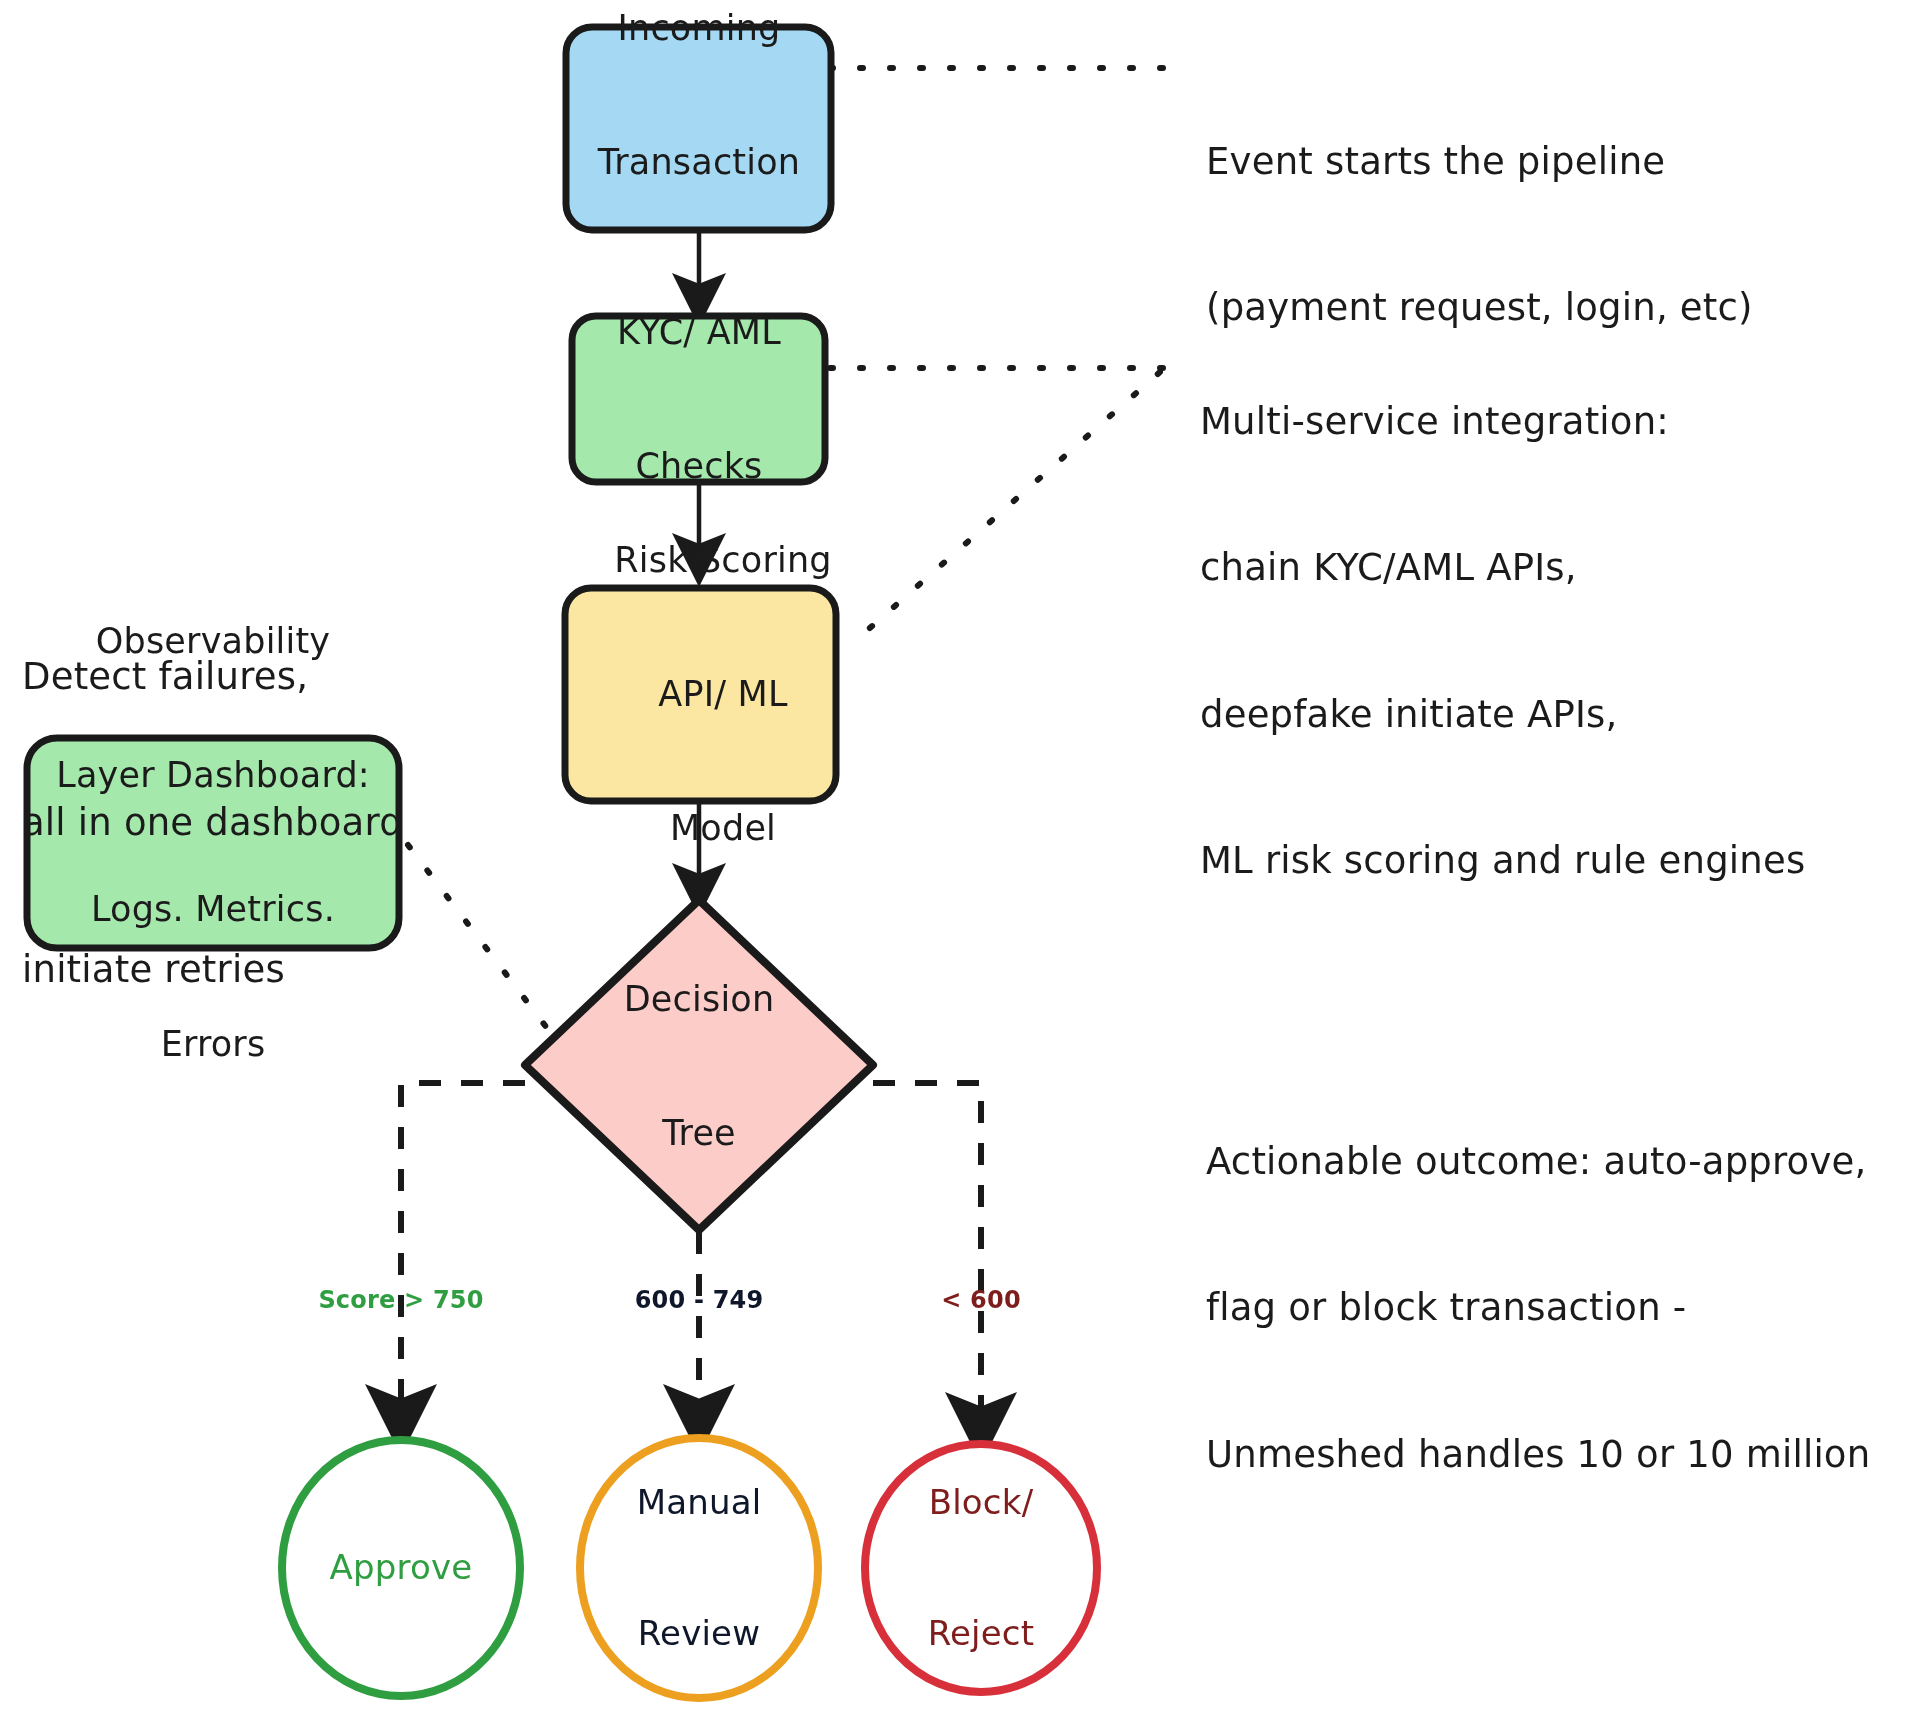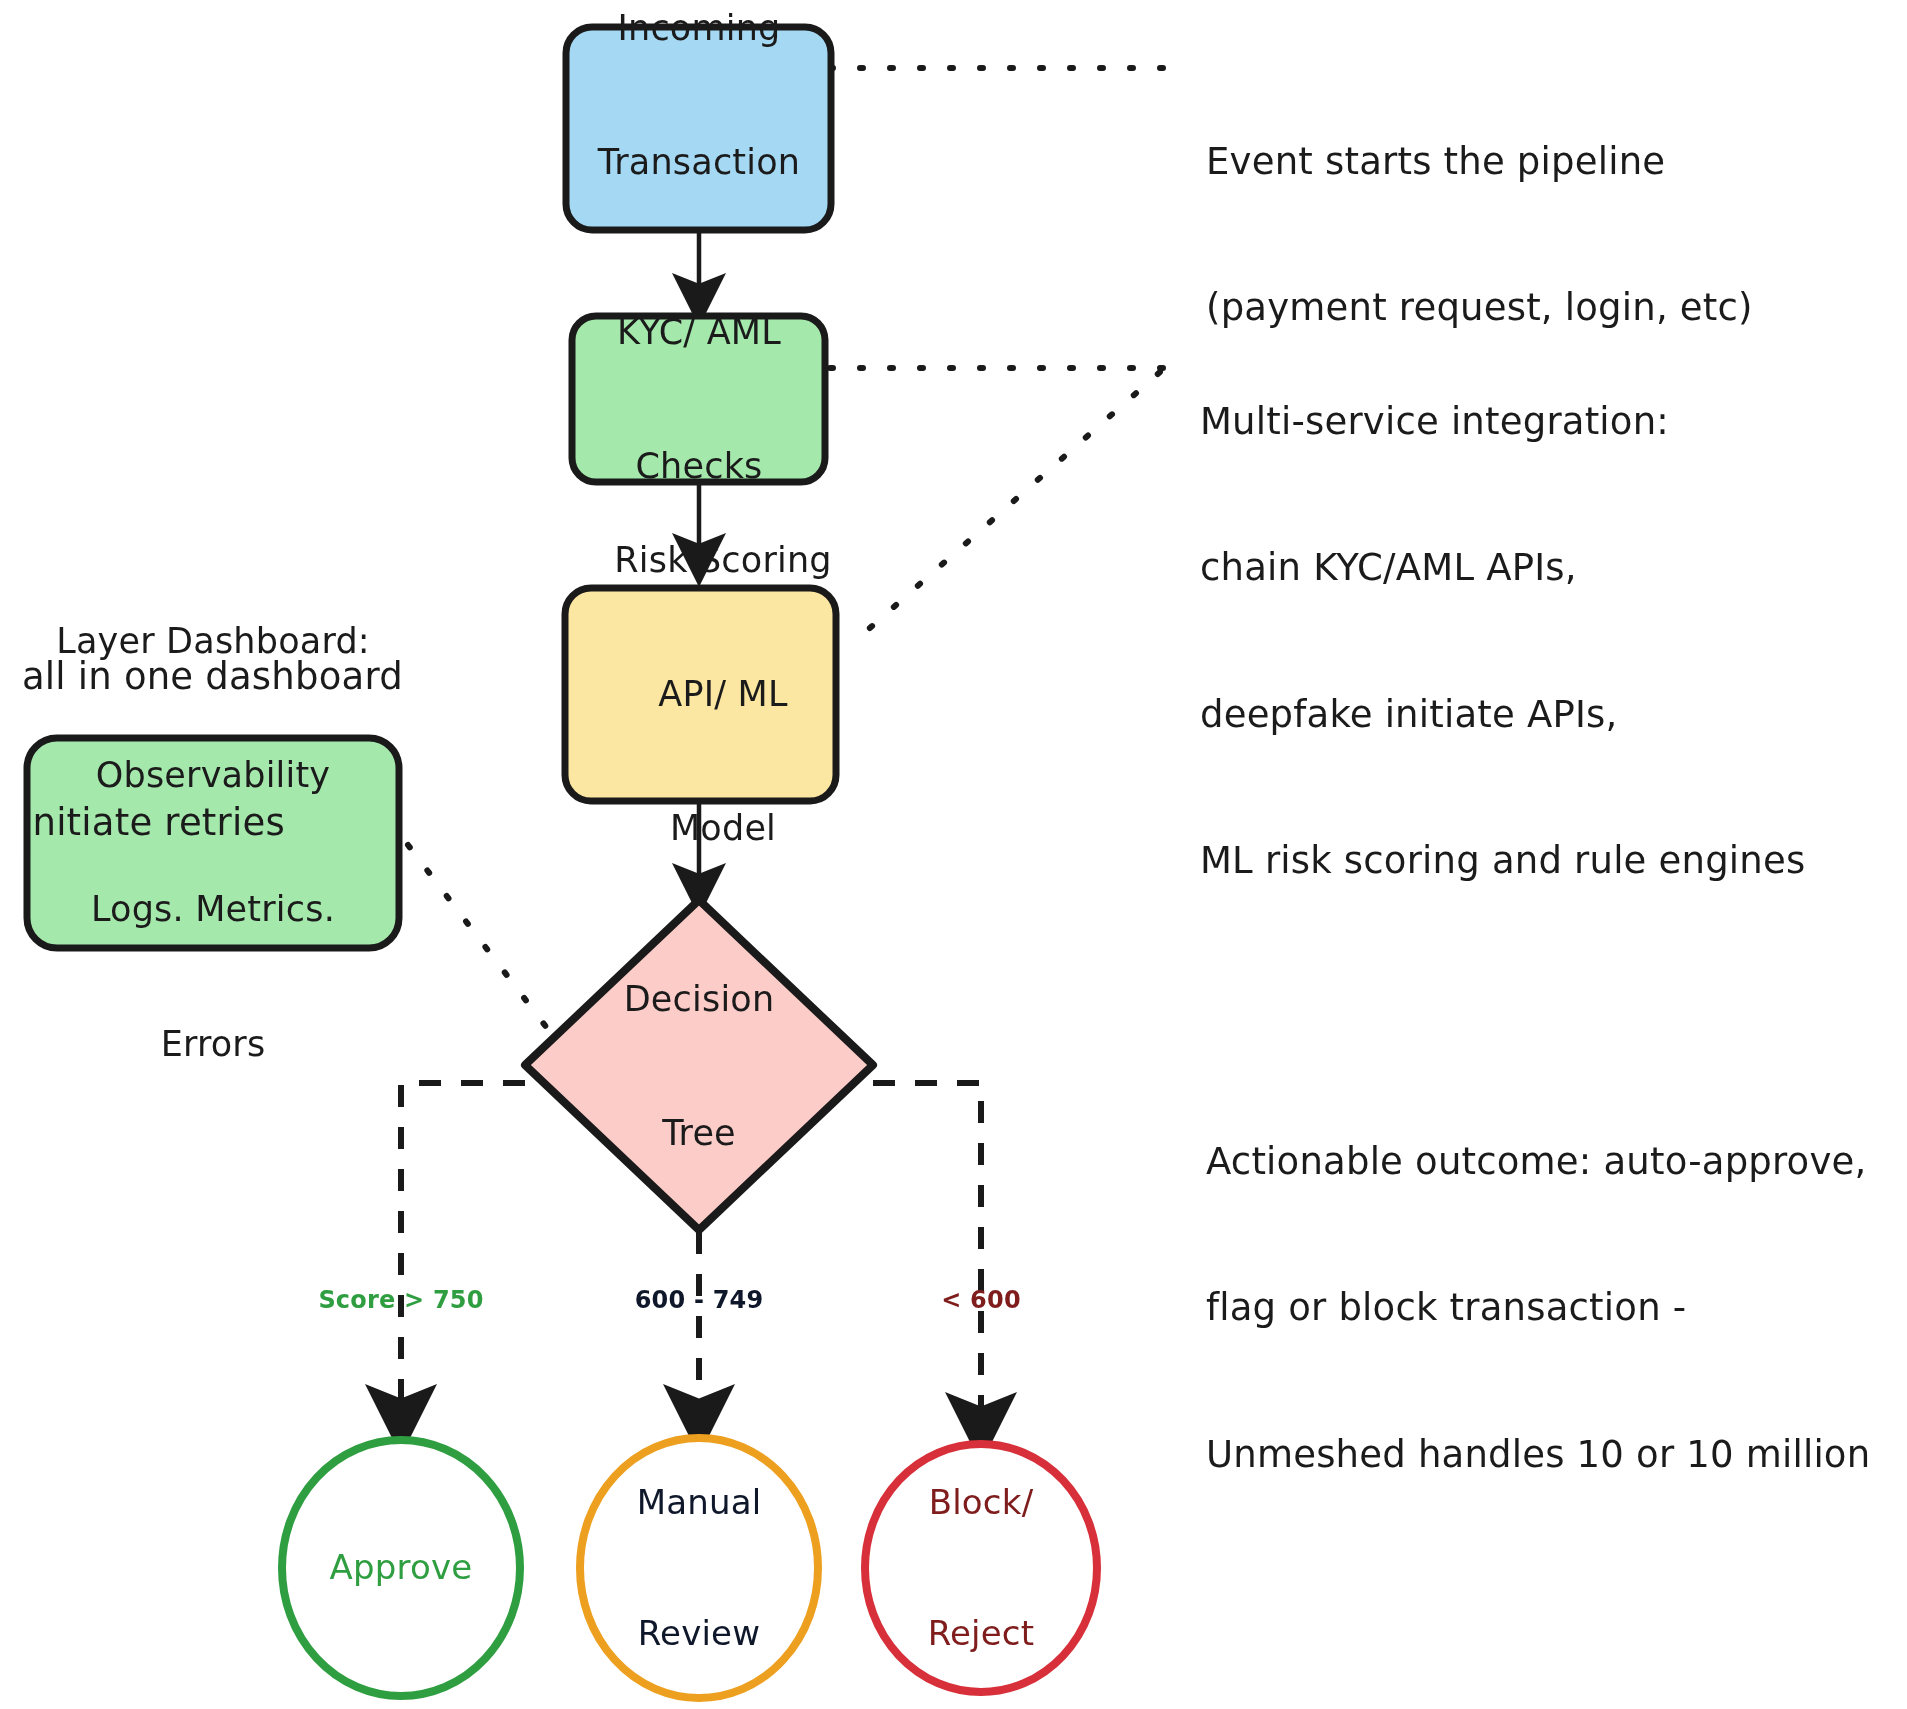--- a/index.html
+++ b/index.html
@@ -147,22 +147,22 @@
     <div>API/ ML</div>
     <div>Model</div>
   </div>
 
   <div class="node-label" style="left:699px; top:1066px;">
     <div>Decision</div>
     <div>Tree</div>
   </div>
 
   <div class="node-label" style="left:213px; top:843px;">
+    <div>Observability</div>
     <div>Layer Dashboard:</div>
-    <div>Observability</div>
     <div>Logs. Metrics.</div>
     <div>Errors</div>
   </div>
 
   <div class="node-label terminal-label lbl-green" style="left:401px; top:1568px;">
     <div>Approve</div>
   </div>
 
   <div class="node-label terminal-label lbl-orange" style="left:699px; top:1568px;">
     <div>Manual</div>
@@ -184,20 +184,21 @@
   </div>
 
   <div class="note-text" style="left:1200px; top:300px;">
     <div>Multi-service integration:</div>
     <div>chain KYC/AML APIs,</div>
     <div>deepfake initiate APIs,</div>
     <div>ML risk scoring and rule engines</div>
   </div>
 
   <div class="note-text" style="left:22px; top:555px;">
+    <div>Detect failures,</div>
     <div>all in one dashboard</div>
     <div>initiate retries</div>
   </div>
 
   <div class="note-text" style="left:1206px; top:1040px;">
     <div>Actionable outcome: auto-approve,</div>
     <div>flag or block transaction -</div>
     <div>Unmeshed handles 10 or 10 million</div>
     
   </div>

